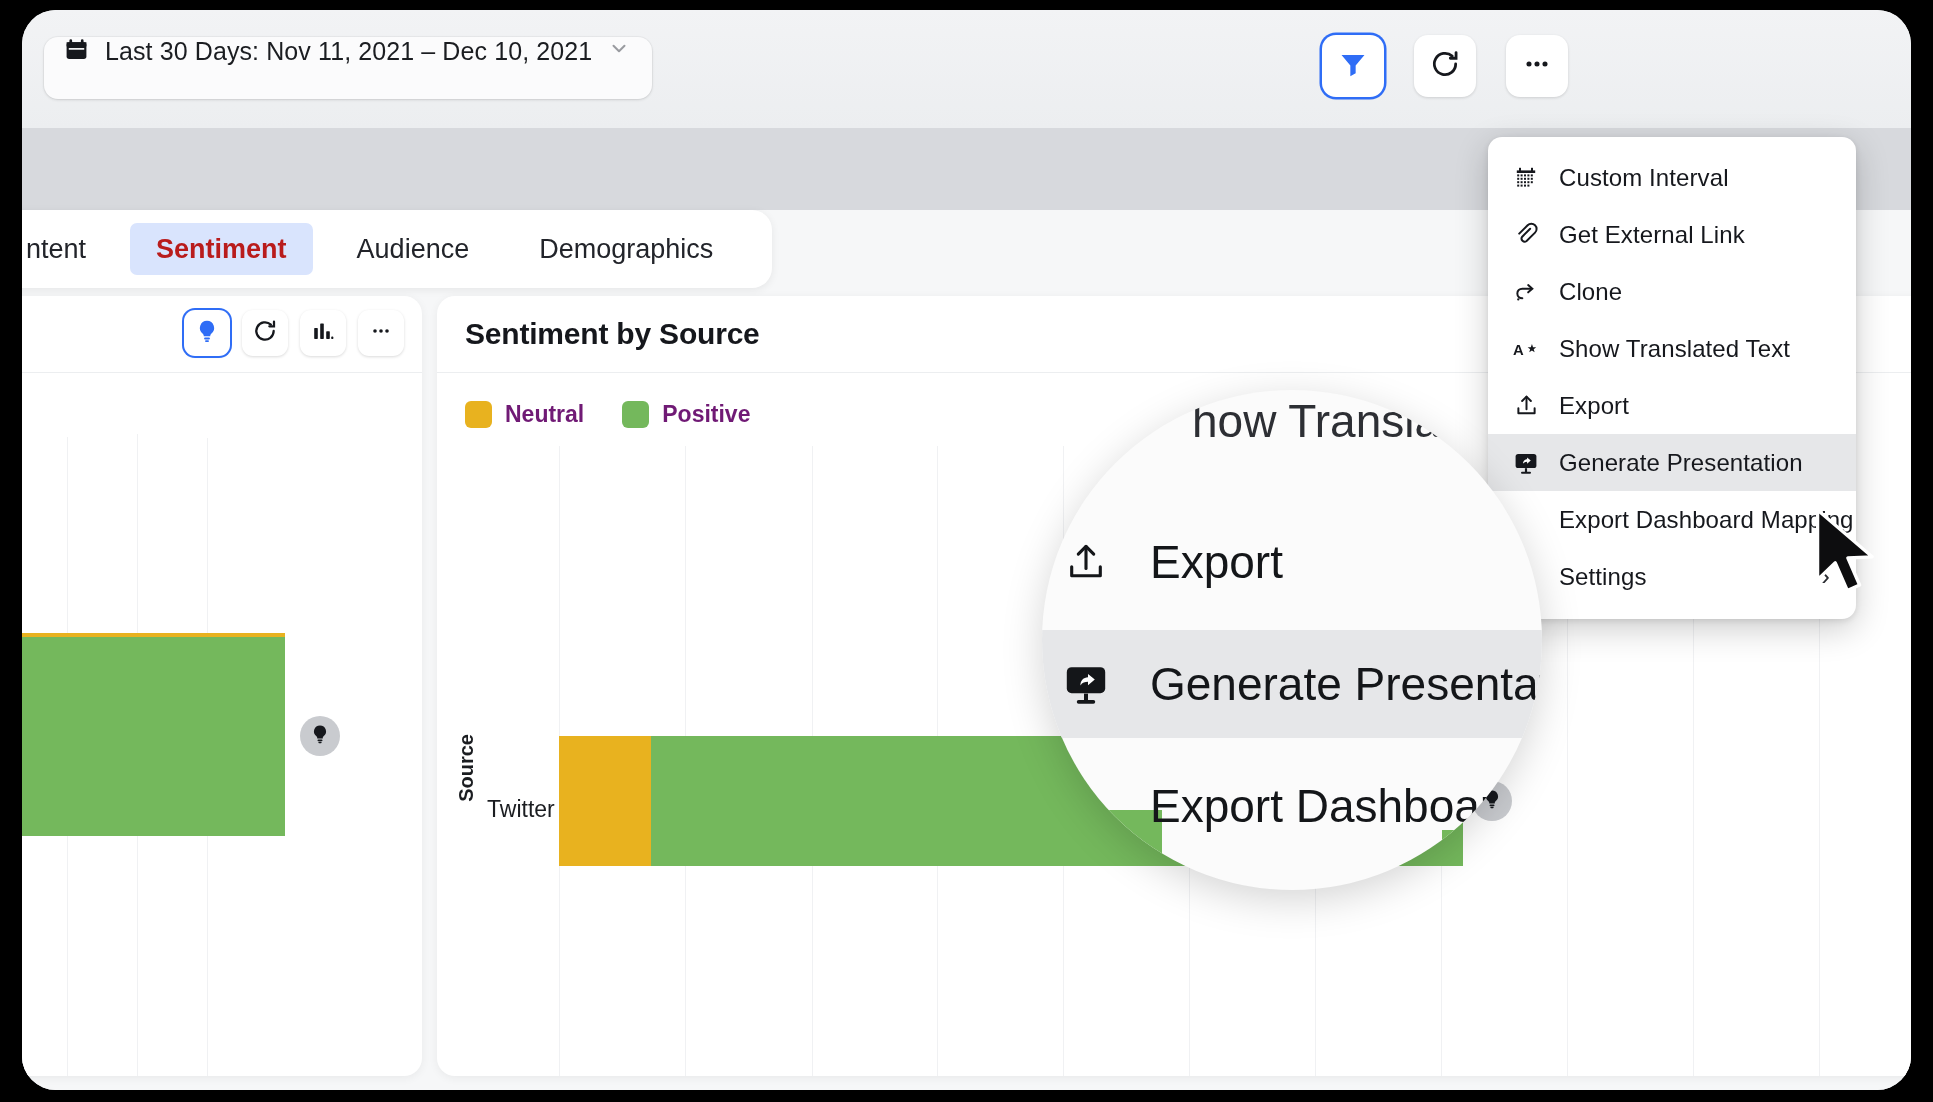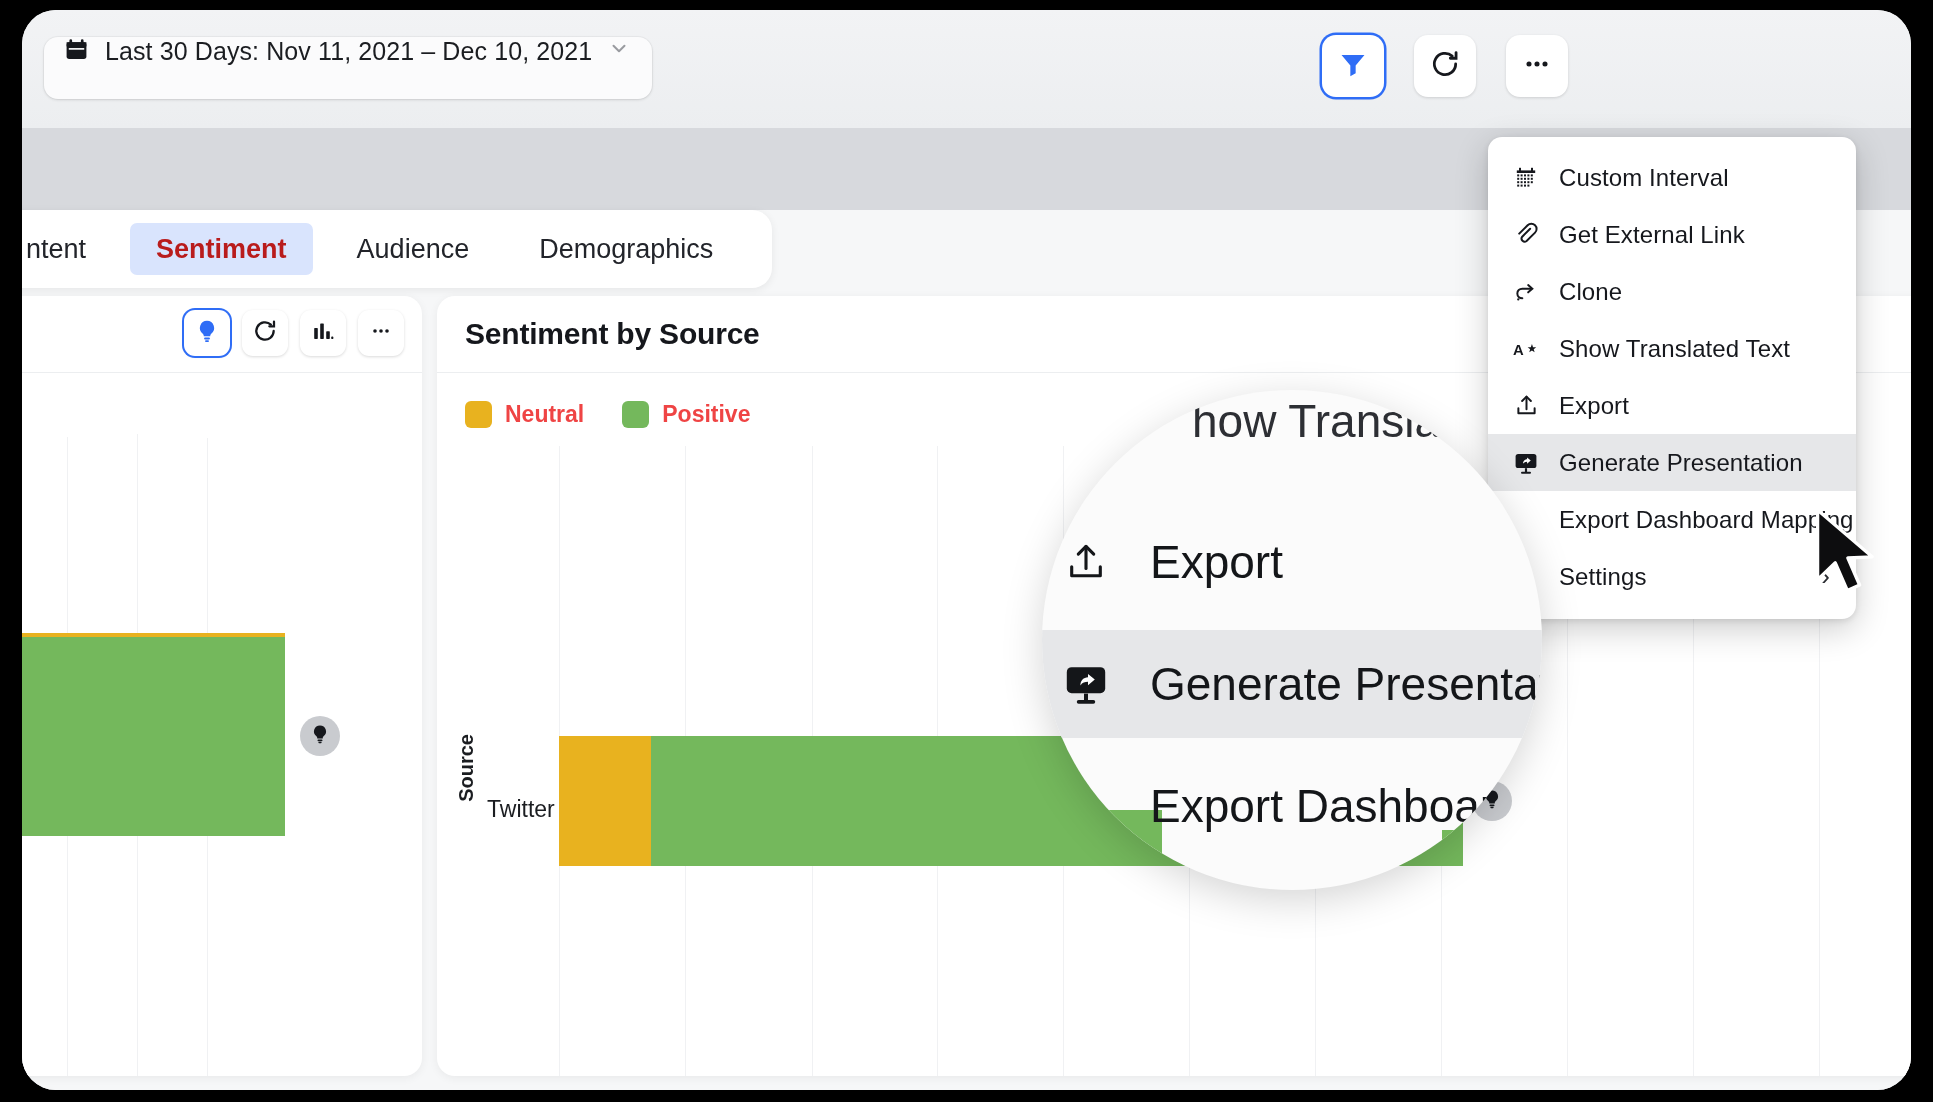--- a/index.html
+++ b/index.html
@@ -102,21 +102,21 @@
     width: 46px; height: 46px; background:#fff; border-radius: 11px;
     box-shadow: 0 1px 3px rgba(0,0,0,.15);
     display:flex; align-items:center; justify-content:center;
   }
   .hbtn.active { box-shadow: 0 0 0 2px #2f6df6, 0 1px 3px rgba(0,0,0,.12); }
 
   
   .legend { display:flex; align-items:center; gap: 16px; margin: 28px 0 0 28px; }
   .lg { display:flex; align-items:center; gap: 13px; margin-right: 22px; }
   .sw { width: 27px; height: 27px; border-radius: 6px; }
-  .lgt { font-size: 23px; font-weight: 700; color: #ef4444; }
+  .lgt { font-size: 23px; font-weight: 700; color: #701a75; }
 
   
   .plot { position:absolute; left:0; right:0; top: 76px; bottom: 0; }
   .gridv { position:absolute; top: 0; bottom: 0; width: 1px; background: #f0f1f3; }
   .axis-title {
     position:absolute; font-size: 20px; font-weight: 700; color:#1b1d21;
     writing-mode: vertical-rl; transform: rotate(180deg);
   }
   .cat-label { position:absolute; font-size: 23px; color:#1b1d21; }
   .bar { position:absolute; }

